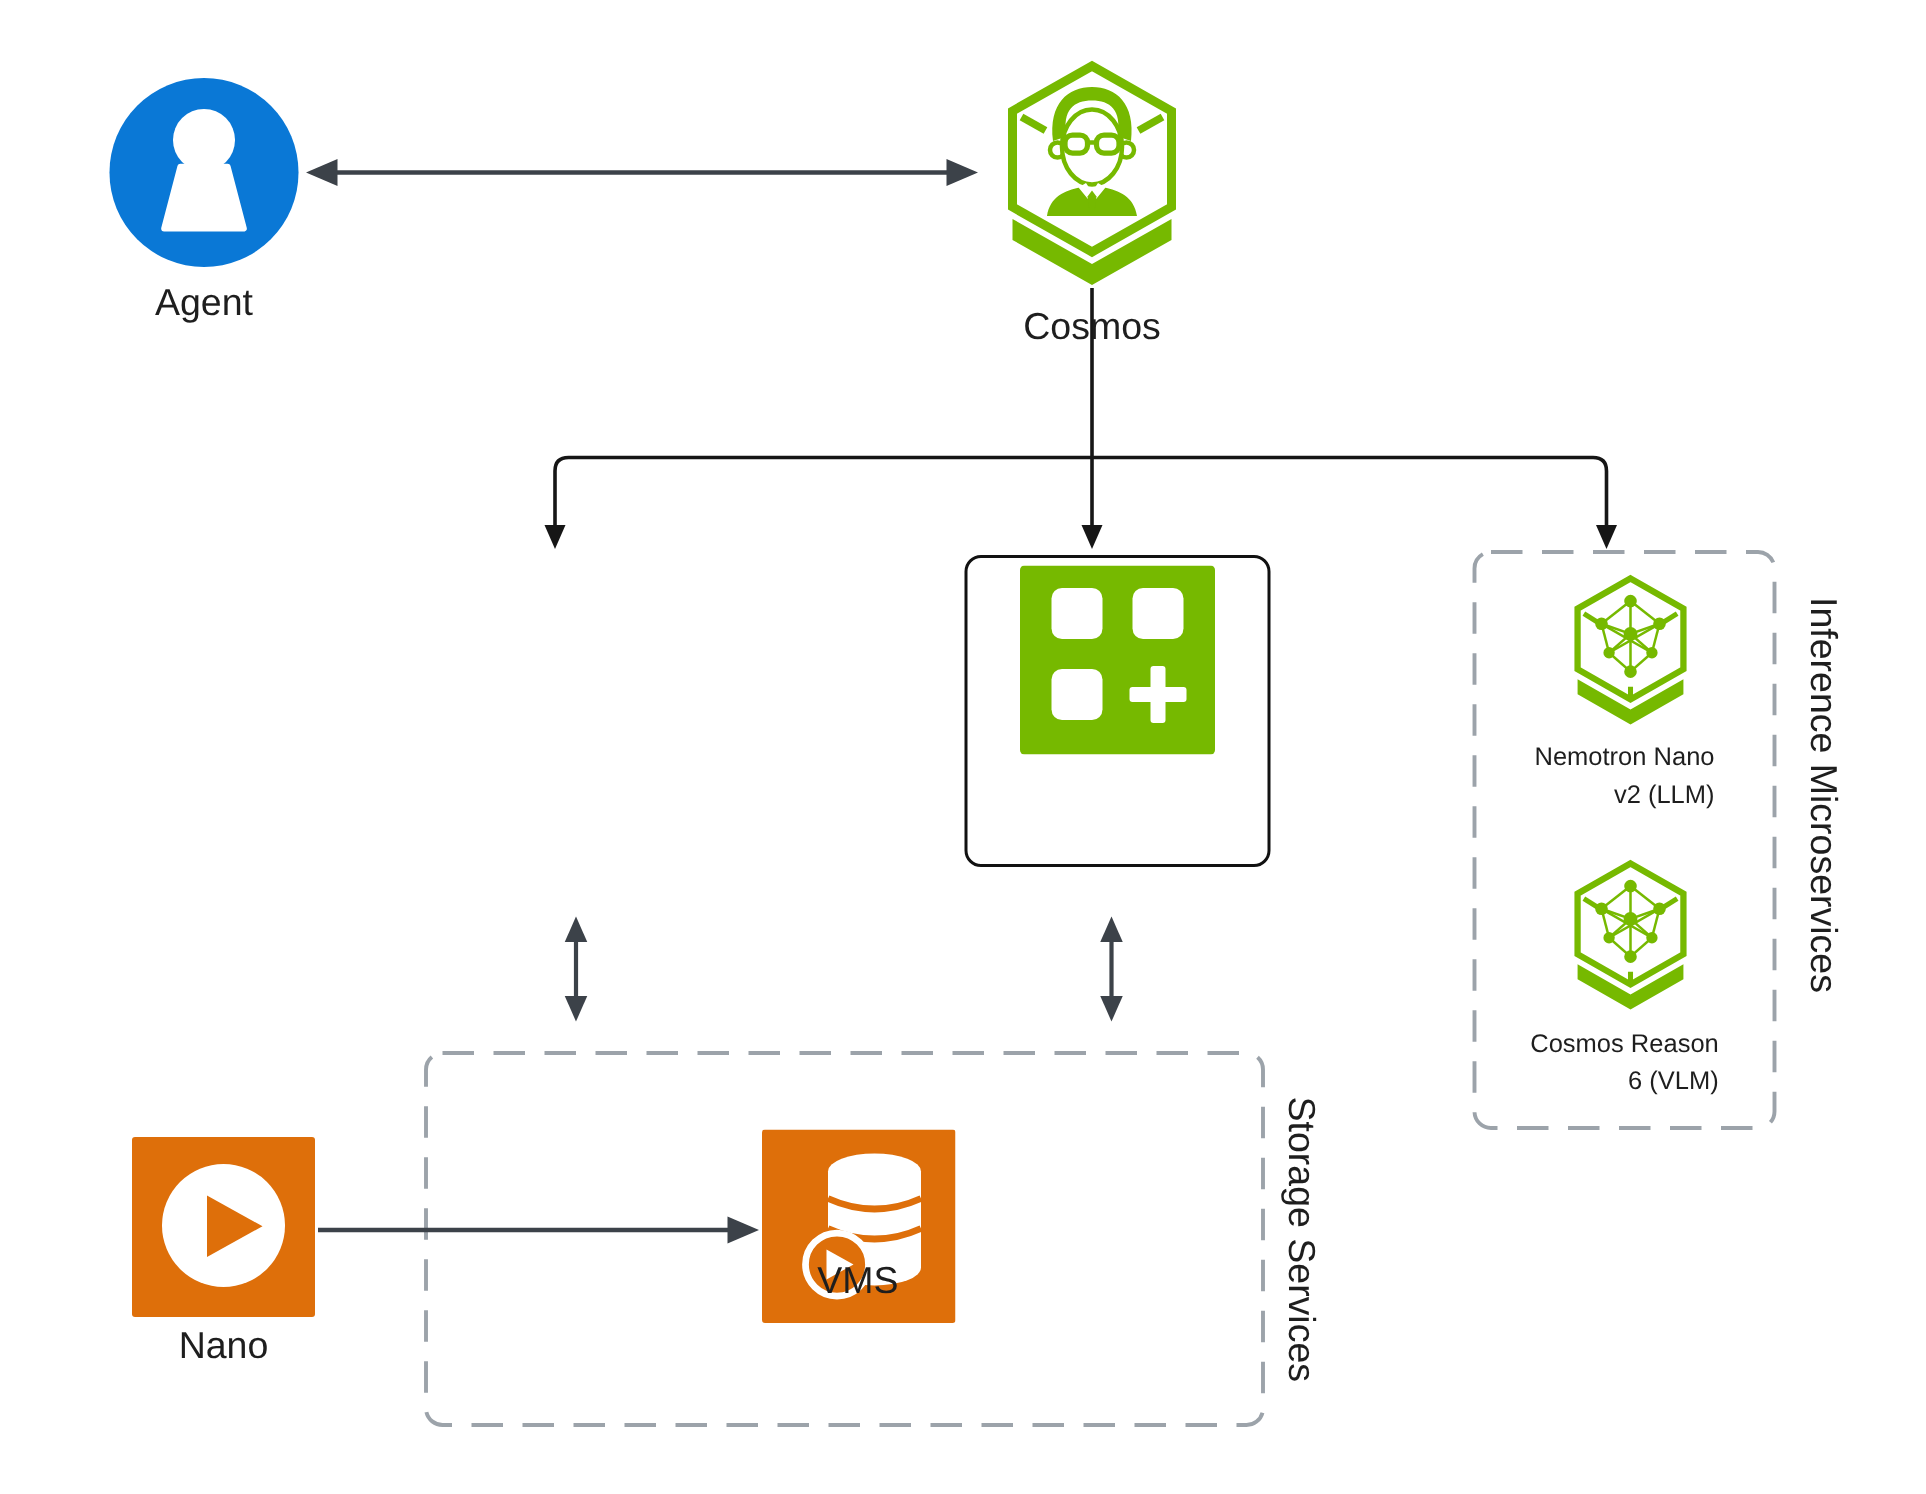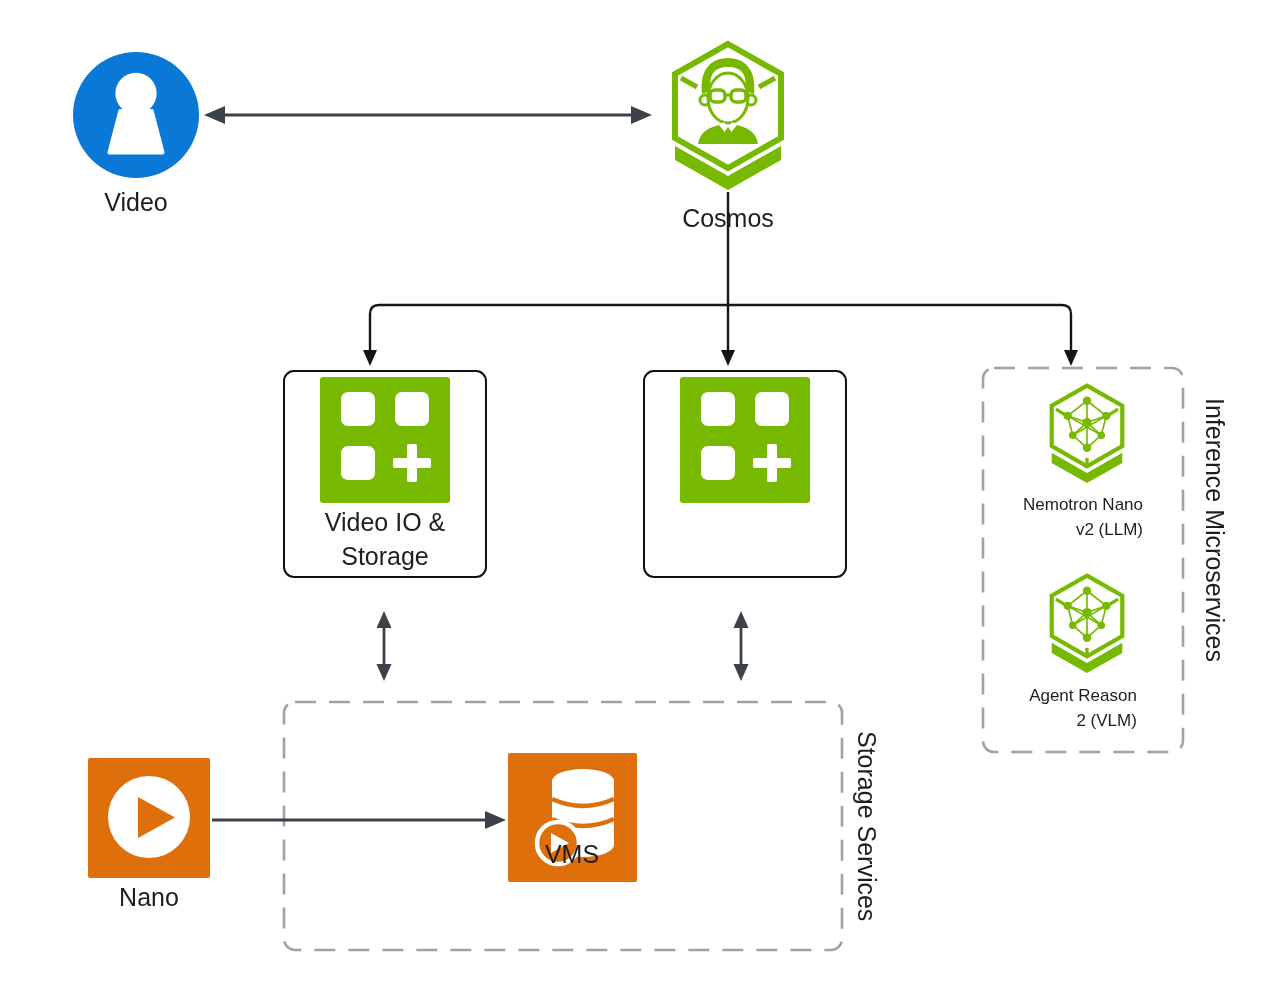--- a/index.html
+++ b/index.html
@@ -70,21 +70,21 @@
     </g>
   </svg>
 
   <div class="abs" style="left:72px;top:50px;width:128px;height:130px">
     <svg width="128" height="130" viewBox="0 0 130 130">
       <circle cx="65" cy="65" r="64" fill="var(--user-blue,#0A78D6)"></circle>
       <circle cx="65" cy="43" r="21" fill="#ffffff"></circle>
       <path d="M38 103 L49 61 L81 61 L92 103 Z" fill="#ffffff" stroke="#ffffff" stroke-width="4" stroke-linejoin="round"></path>
     </svg>
   </div>
-  <div class="lbl center abs" style="left:136px;top:188px">Video</div>
+  <div class="lbl center abs" style="left:136px;top:188px">Agent</div>
 
   <div class="abs" style="left:666px;top:38px;width:124px;height:158px">
     <svg width="124" height="158" viewBox="0 0 124 158">
       <g stroke="var(--nvidia-green,#76B900)" fill="none">
         <polygon points="62,6 115,36 115,100 62,130 9,100 9,36" stroke-width="6"></polygon>
         <path d="M15 40 L31 49" stroke-width="5"></path>
         <path d="M109 40 L93 49" stroke-width="5"></path>
       </g>
       <path d="M9 108 L62 138 L115 108 L115 122 L62 152 L9 122 Z" fill="var(--nvidia-green,#76B900)"></path>
 
@@ -97,36 +97,20 @@
         <rect x="65" y="52" width="15" height="12" rx="5" stroke-width="3.5"></rect>
         <path d="M59 57 L65 57" stroke-width="3" fill="none"></path>
       </g>
       <path d="M32 106 C34 93 44 89 54 87 L62 93 L70 87 C80 89 90 93 92 106 Z" fill="var(--nvidia-green,#76B900)"></path>
       <path d="M53 87 L62 98 L71 87 L66 84 L62 90 L58 84 Z" fill="#ffffff"></path>
       <path d="M59 93 L62 89 L65 93 L63.5 104 L60.5 104 Z" fill="var(--nvidia-green,#76B900)"></path>
     </svg>
   </div>
   <div class="lbl center abs" style="left:728px;top:204px">Cosmos</div>
 
-  <div class="node-box" style="left:283px;top:370px">
-    <svg width="130" height="126" viewBox="0 0 130 126" style="margin-top:5px">
-      <rect x="0" y="0" width="130" height="126" rx="3" fill="var(--nvidia-green,#76B900)"></rect>
-      <g fill="#ffffff">
-        <rect x="21" y="15" width="34" height="34" rx="7"></rect>
-        <rect x="75" y="15" width="34" height="34" rx="7"></rect>
-        <rect x="21" y="69" width="34" height="34" rx="7"></rect>
-        <rect x="73" y="81" width="38" height="10" rx="2"></rect>
-        <rect x="87" y="67" width="10" height="38" rx="2"></rect>
-      </g>
-    </svg>
-    <div class="node-label">
-      <div>Video IO &amp;</div>
-      <div>Storage</div>
-    </div>
-  </div>
 
   <div class="node-box" style="left:643px;top:370px">
     <svg width="130" height="126" viewBox="0 0 130 126" style="margin-top:5px">
       <rect x="0" y="0" width="130" height="126" rx="3" fill="var(--nvidia-green,#76B900)"></rect>
       <g fill="#ffffff">
         <rect x="21" y="15" width="34" height="34" rx="7"></rect>
         <rect x="75" y="15" width="34" height="34" rx="7"></rect>
         <rect x="21" y="69" width="34" height="34" rx="7"></rect>
         <rect x="73" y="81" width="38" height="10" rx="2"></rect>
         <rect x="87" y="67" width="10" height="38" rx="2"></rect>
@@ -205,22 +189,22 @@
           <circle cx="27" cy="40" r="5"></circle>
           <circle cx="73" cy="40" r="5"></circle>
         <circle cx="50" cy="48" r="5.5"></circle>
           <circle cx="33" cy="63" r="4.5"></circle>
           <circle cx="67" cy="63" r="4.5"></circle>
         <circle cx="50" cy="78" r="5"></circle>
       </g>
     </svg>
   </div>
   <div class="nim-label abs" style="left:1083px;top:683px">
-    <div>Agent Reason</div>
-    <div>2 (VLM)</div>
+    <div>Cosmos Reason</div>
+    <div>6 (VLM)</div>
   </div>
 
   <div class="vlab" style="left:1200px;top:372px;height:316px">Inference Microservices</div>
   <div class="vlab" style="left:852px;top:702px;height:248px">Storage Services</div>
 
   <div class="abs" style="left:508px;top:753px;width:129px;height:129px">
     <svg width="129" height="129" viewBox="0 0 129 129">
       <rect x="0" y="0" width="129" height="129" rx="2" fill="var(--icon-orange,#DE6F0A)"></rect>
       <path d="M44 28 L44 92 A31 12 0 0 0 106 92 L106 28 Z" fill="#ffffff"></path>
       <ellipse cx="75" cy="28" rx="31" ry="12" fill="#ffffff"></ellipse>

